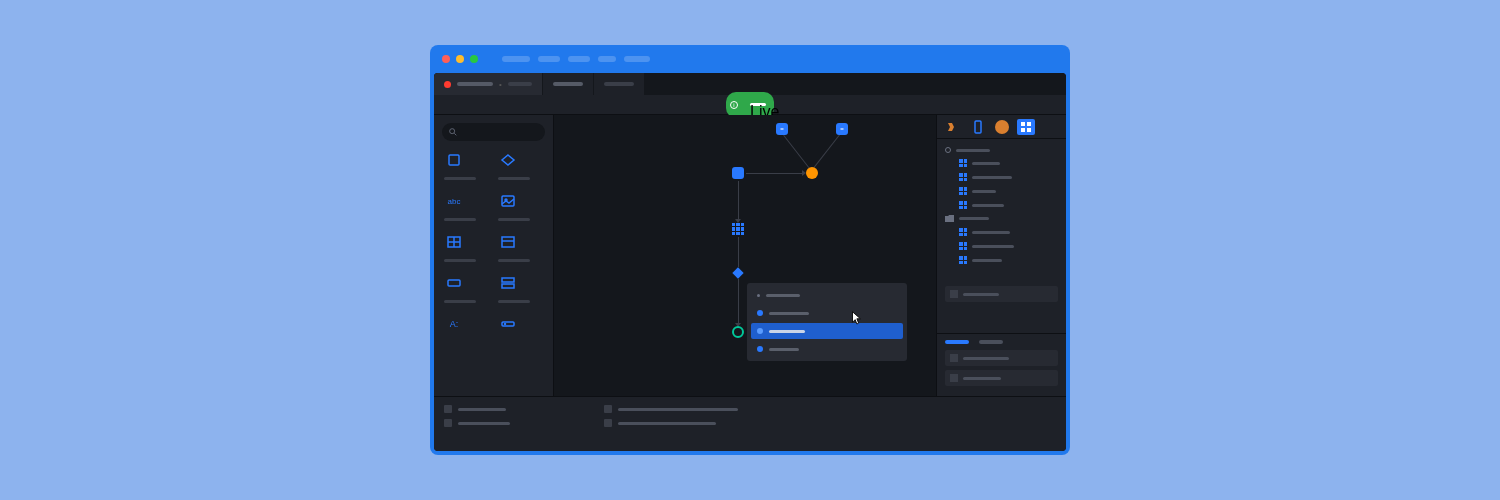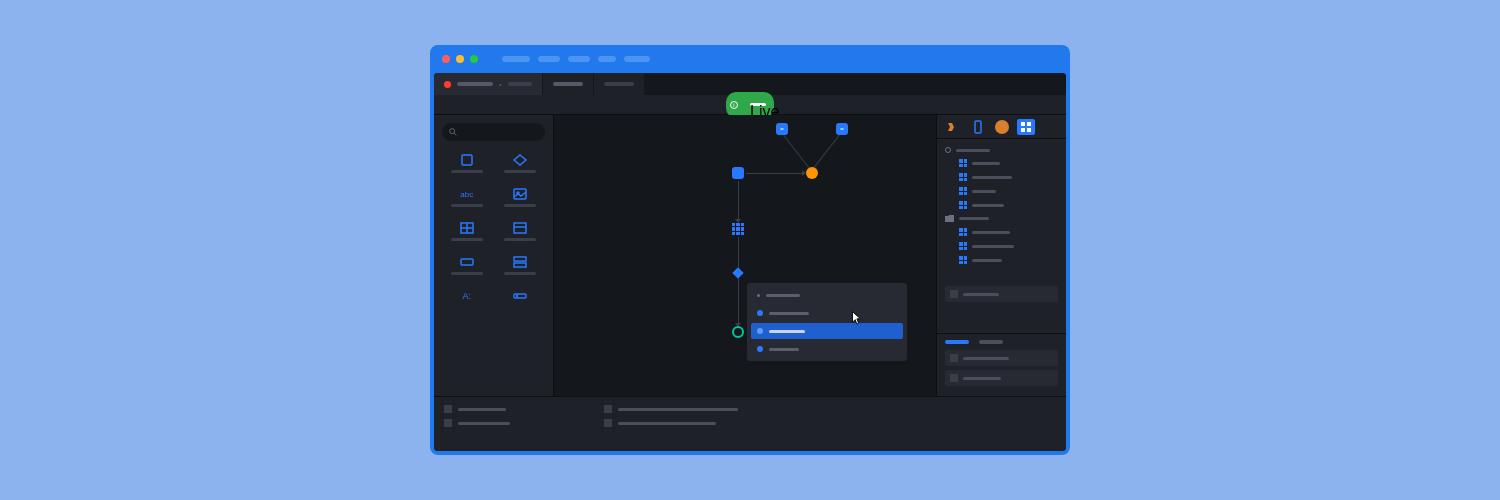--- a/index.html
+++ b/index.html
@@ -124,22 +124,22 @@
 }
 .search svg { width: 10px; height: 10px; stroke: #6a7080; fill: none; }
 .palette {
   display: grid;
   grid-template-columns: 1fr 1fr;
   gap: 6px 4px;
 }
 .palette-item {
   display: flex;
   flex-direction: column;
-  align-items: center;
-  gap: 3px;
+  align-items: flex-start;
+  gap: 10px;
   padding: 4px 2px;
 }
 .palette-icon {
   width: 20px;
   height: 14px;
   display: flex;
   align-items: center;
   justify-content: center;
 }
 .palette-icon svg { width: 16px; height: 14px; stroke: #2979ff; fill: none; stroke-width: 1.5; }

